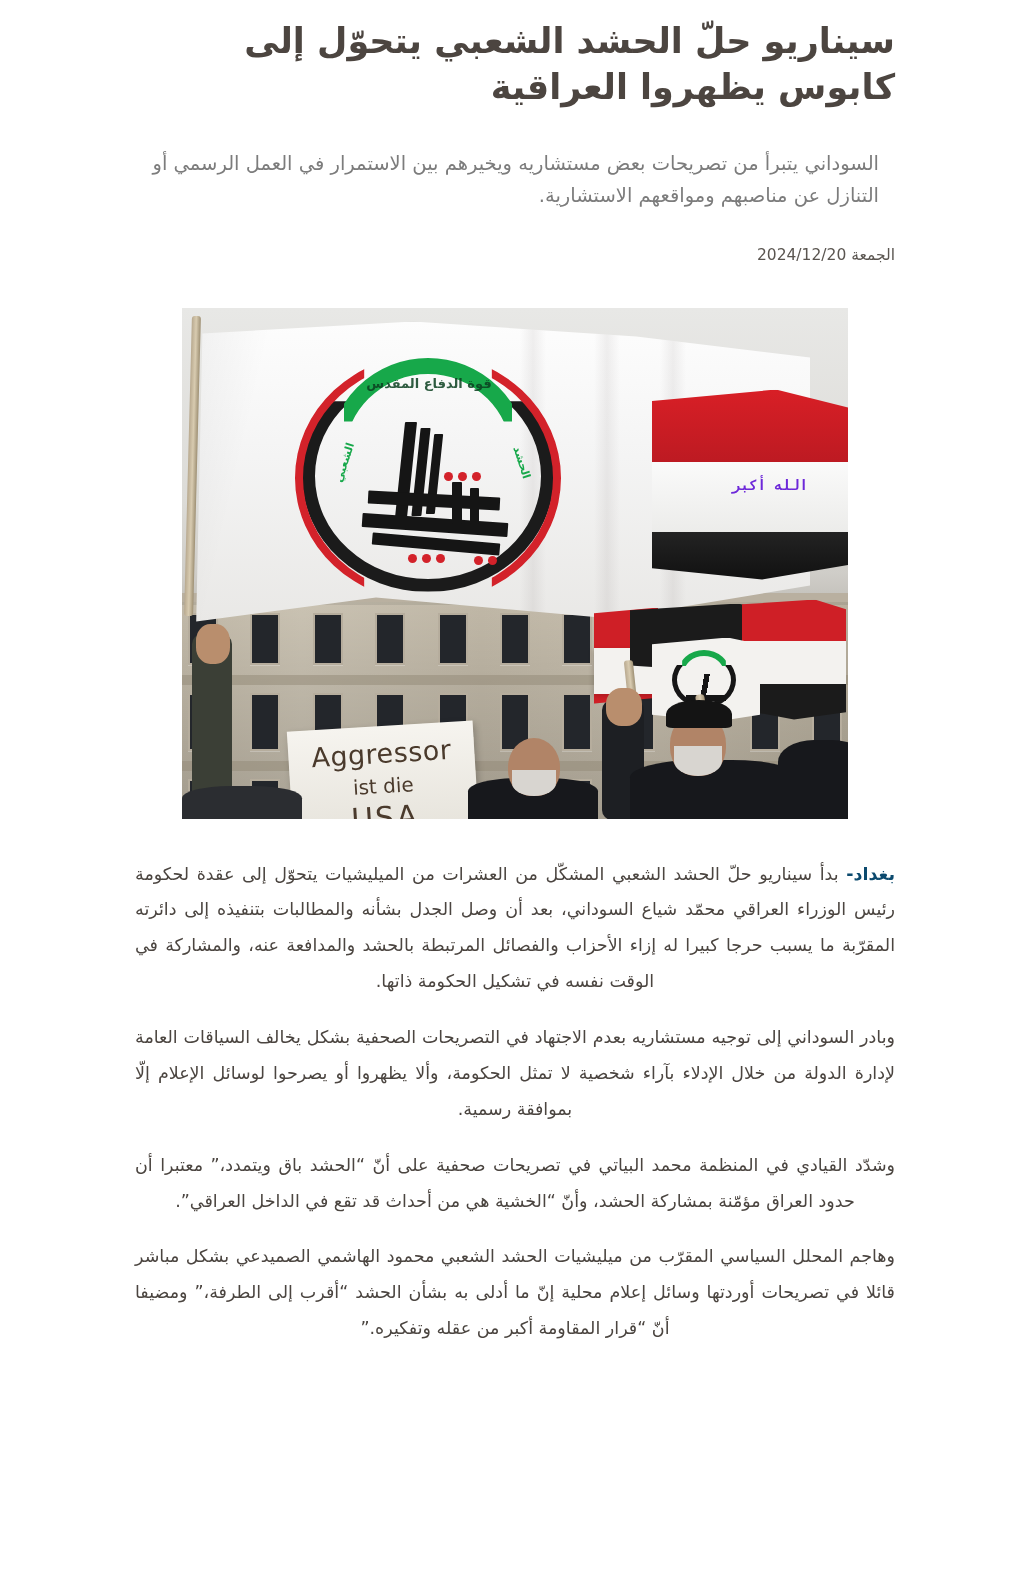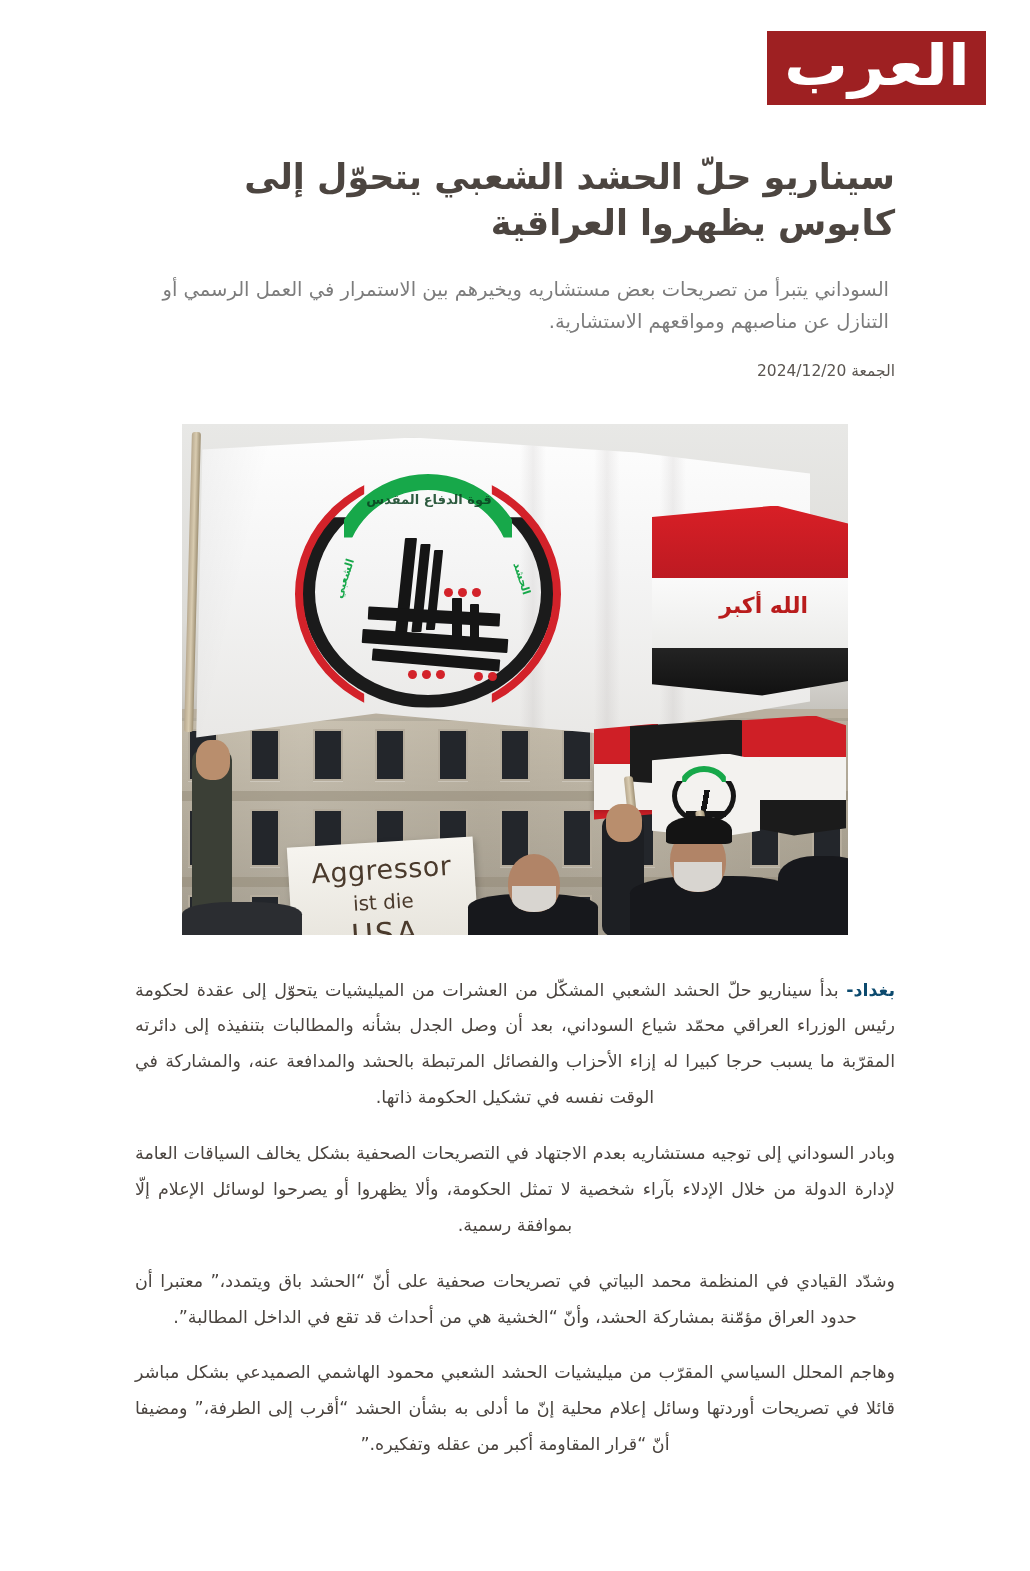--- a/index.html
+++ b/index.html
@@ -61,21 +61,21 @@
   .headline {
     margin: 0;
     color: #4C4540;
     font-size: 35px;
     font-weight: 700;
     line-height: 1.32;
     letter-spacing: -0.2px;
     padding-top: 18px;
   }
   .standfirst {
-    margin: 6px;
+    margin: 16px;
     padding-top: 22px;
     color: #7C7C7C;
     font-size: 19.5px;
     font-weight: 400;
     line-height: 1.62;
   }
   .dateline-row {
     padding-top: 18px;
     color: #5A5550;
     font-size: 15.5px;
@@ -238,26 +238,27 @@
     box-shadow: -2px 3px 8px rgba(0,0,0,.15);
     overflow: hidden;
   }
   .iq-red { position: absolute; left:0; right:0; top:0; height: 38%; background: linear-gradient(180deg,#d81f26,#bd1a22); }
   .iq-white { position: absolute; left:0; right:0; top:38%; height: 37%; background: linear-gradient(180deg,#fafafa,#ececea); }
   .iq-black { position: absolute; left:0; right:0; top:75%; bottom:0; background: linear-gradient(180deg,#232323,#111); }
   .iq-takbir {
     position: absolute;
     left: 12%; top: 46%;
     width: 66%; height: 22%;
-    color: #b91c1c;
-    font-size: 22px;
+    color: #6d28d9;
+    font-size: 14px;
     font-weight: 700;
     letter-spacing: 1px;
     direction: rtl;
     white-space: nowrap;
+    font-family: Liberation Mono, monospace;
   }
 
   
   .flag-sm {
     position: absolute;
     overflow: hidden;
     box-shadow: -1px 2px 5px rgba(0,0,0,.18);
   }
   .fs-red { background:#cf1f26; }
   .fs-white { background:#f3f2ef; }
@@ -362,25 +363,20 @@
   }
   .article-body p { margin: 0 0 20px 0; }
   .article-body p:last-child { margin-bottom: 0; }
   .dateline-strong { font-weight: 700; color: #0c4a6e; }
 </style>
 </head>
 <body>
 
 <div class="page">
 
-  <div class="masthead">
-    <div class="logo-block">
-      <span class="logo-word">العرب</span>
-    </div>
-  </div>
 
   <div class="article-head">
     <h1 class="headline">سيناريو حلّ الحشد الشعبي يتحوّل إلى كابوس يظهروا العراقية</h1>
     <p class="standfirst">السوداني يتبرأ من تصريحات بعض مستشاريه ويخيرهم بين الاستمرار في العمل الرسمي أو التنازل عن مناصبهم ومواقعهم الاستشارية.</p>
     <div class="dateline-row">
       <span>الجمعة</span>
       <span class="dnum">2024/12/20</span>
     </div>
   </div>
 
@@ -523,18 +519,18 @@
       <div class="person" style="left:596px; top:432px; width:90px; height:100px;"></div>
       <div class="person" style="left:0px; top:478px; width:120px; height:56px; background:#2b2d31;"></div>
     </div>
   </div>
 
   <div class="article-body">
     <p>
       <span class="dateline-strong">بغداد-</span><span> بدأ سيناريو حلّ الحشد الشعبي المشكّل من العشرات من الميليشيات يتحوّل إلى عقدة لحكومة رئيس الوزراء العراقي محمّد شياع السوداني، بعد أن وصل الجدل بشأنه والمطالبات بتنفيذه إلى دائرته المقرّبة ما يسبب حرجا كبيرا له إزاء الأحزاب والفصائل المرتبطة بالحشد والمدافعة عنه، والمشاركة في الوقت نفسه في تشكيل الحكومة ذاتها.</span>
     </p>
     <p>وبادر السوداني إلى توجيه مستشاريه بعدم الاجتهاد في التصريحات الصحفية بشكل يخالف السياقات العامة لإدارة الدولة من خلال الإدلاء بآراء شخصية لا تمثل الحكومة، وألا يظهروا أو يصرحوا لوسائل الإعلام إلّا بموافقة رسمية.</p>
-    <p>وشدّد القيادي في المنظمة محمد البياتي في تصريحات صحفية على أنّ “الحشد باق ويتمدد،” معتبرا أن حدود العراق مؤمّنة بمشاركة الحشد، وأنّ “الخشية هي من أحداث قد تقع في الداخل المطالبة”.</p>
+    <p>وشدّد القيادي في المنظمة محمد البياتي في تصريحات صحفية على أنّ “الحشد باق ويتمدد،” معتبرا أن حدود العراق مؤمّنة بمشاركة الحشد، وأنّ “الخشية هي من أحداث قد تقع في الداخل العراقي”.</p>
     <p>وهاجم المحلل السياسي المقرّب من ميليشيات الحشد الشعبي محمود الهاشمي الصميدعي بشكل مباشر قائلا في تصريحات أوردتها وسائل إعلام محلية إنّ ما أدلى به بشأن الحشد “أقرب إلى الطرفة،” ومضيفا أنّ “قرار المقاومة أكبر من عقله وتفكيره.”</p>
 
   </div>
 
 </div>
 
 </body></html>

